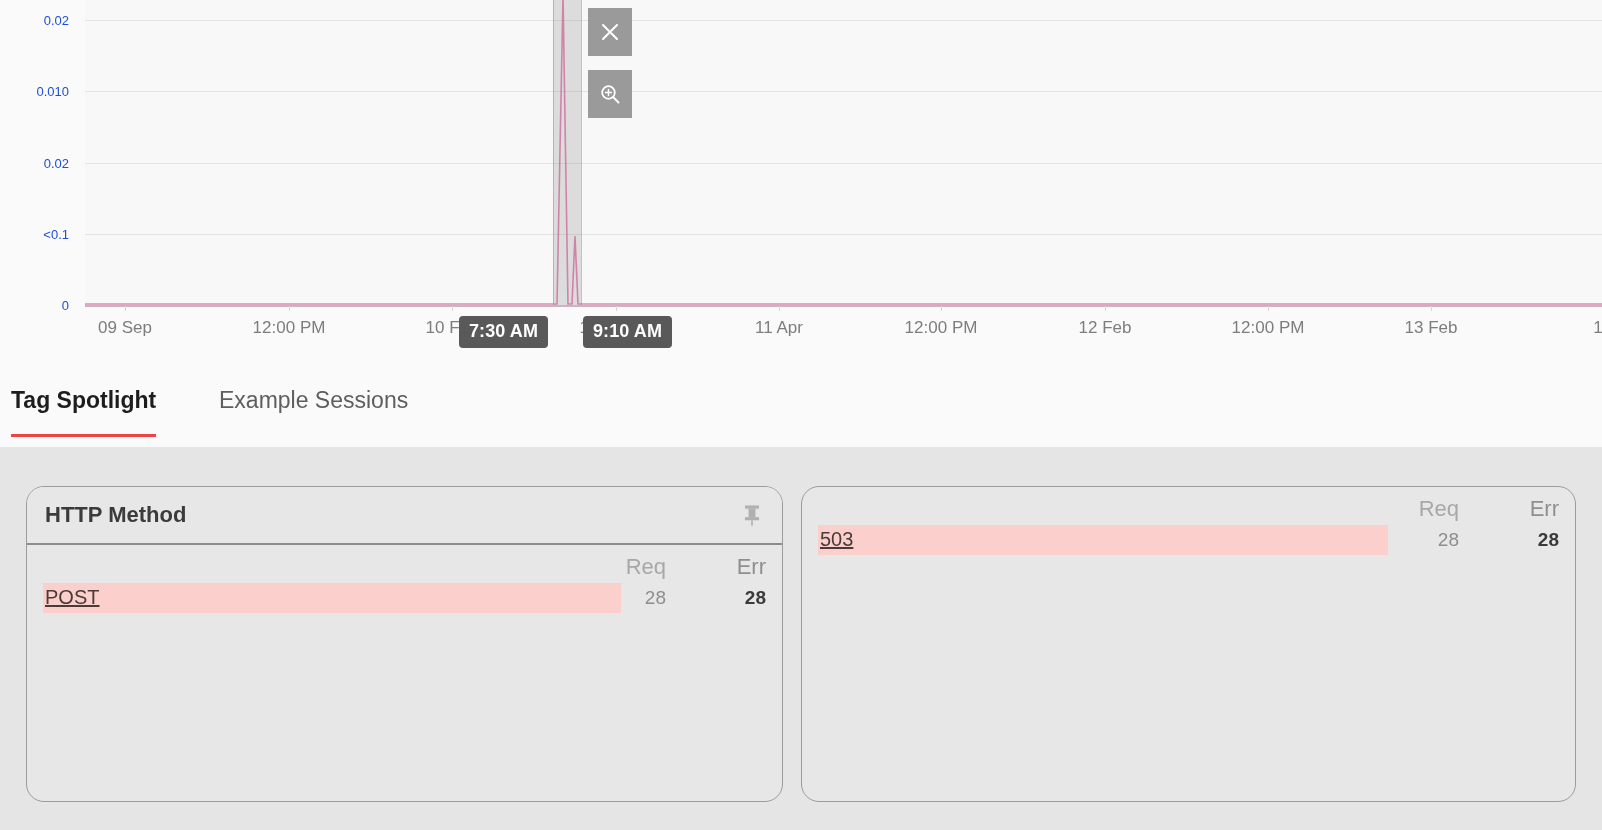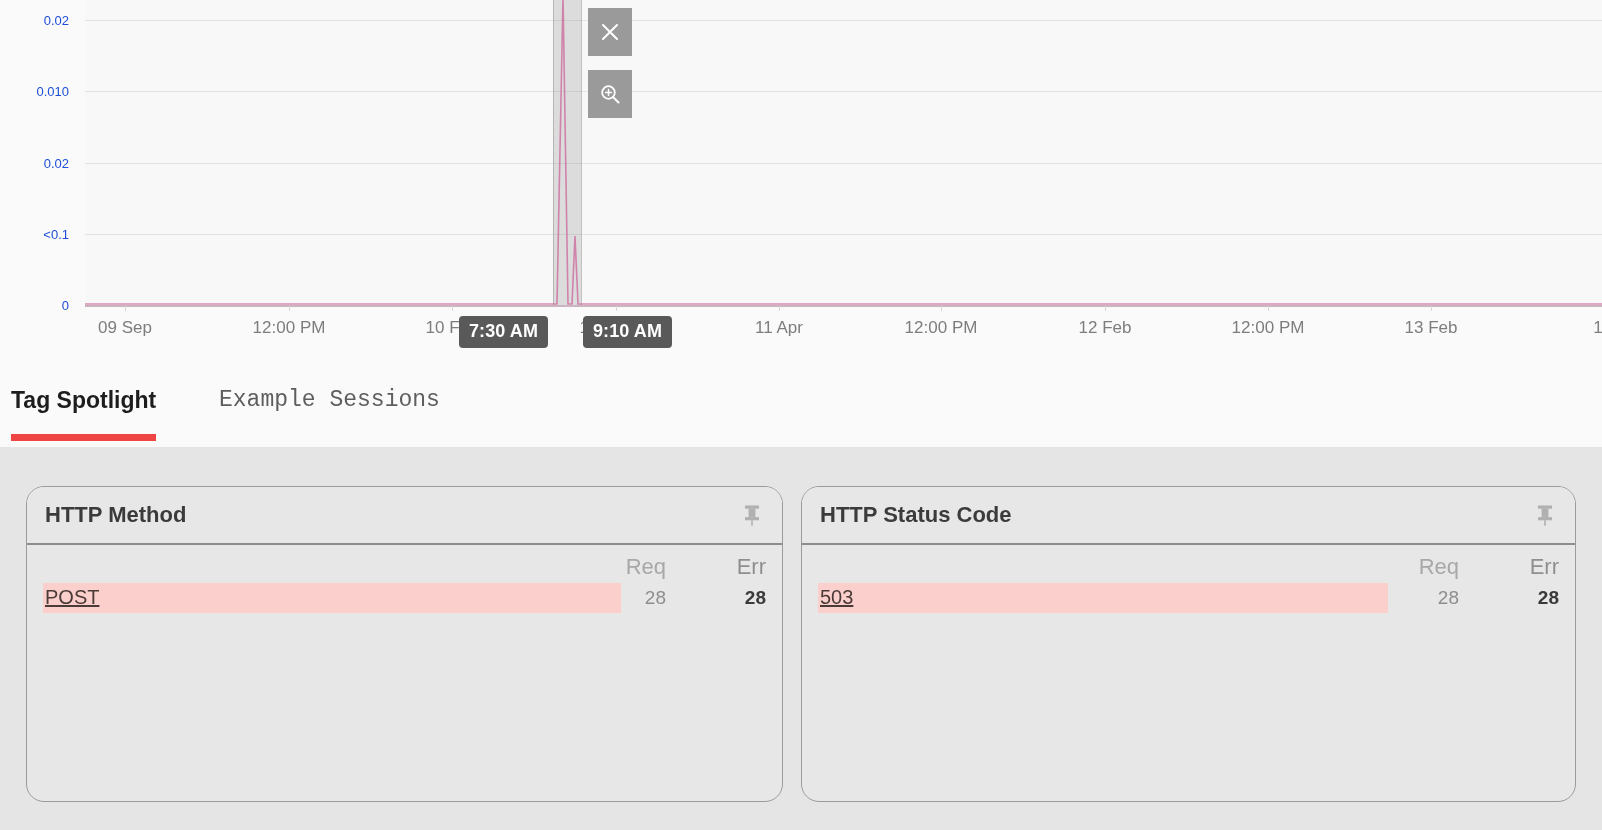--- a/index.html
+++ b/index.html
@@ -161,28 +161,28 @@
     position: absolute;
     top: 25px;
     font-size: 23px;
     cursor: pointer;
     white-space: nowrap;
     padding-bottom: 20px;
   }
   .tab.active {
     color: #1d1d1d;
     font-weight: bold;
-    border-bottom: 7px solid #ef4444;
+    border-bottom: 3px solid #ef4444;
   }
   .tab.inactive {
     color: #5e5e5e;
     font-weight: normal;
   }
   #tab-tag-spotlight { left: 11px; }
-  #tab-example-sessions { left: 219px; font-family: Liberation Mono, monospace; }
+  #tab-example-sessions { left: 219px; }
 
   
   #content-area {
     position: absolute;
     left: 0;
     top: 447px;
     width: 1602px;
     height: 383px;
     background: #e5e5e5;
   }
@@ -369,31 +369,20 @@
     </div>
     <div class="facet-row">
       <div class="row-bar" style="width:578px;"></div>
       <span class="row-label">POST</span>
       <span class="row-val req" style="right:116px; width:60px;">28</span>
       <span class="row-val err" style="right:16px;  width:60px;">28</span>
     </div>
   </div>
 
   <div class="facet-card" id="card-http-status">
-    <div class="facet-header">
-      <span class="facet-title">HTTP Status Code</span>
-      <button class="pin-btn">
-        <svg width="22" height="24" viewBox="0 0 22 24">
-          <rect x="4" y="2.5" width="14" height="3.2" fill="#b0b0b0"></rect>
-          <rect x="7.6" y="5.7" width="6.8" height="8.4" fill="#b0b0b0"></rect>
-          <rect x="4" y="14.1" width="14" height="3.2" fill="#b0b0b0"></rect>
-          <rect x="10.2" y="17.3" width="1.6" height="5.4" fill="#b0b0b0"></rect>
-        </svg>
-      </button>
-    </div>
     <div class="facet-colheaders">
       <span class="colhead req" style="right:116px; width:60px;">Req</span>
       <span class="colhead err" style="right:16px;  width:60px;">Err</span>
     </div>
     <div class="facet-row">
       <div class="row-bar" style="width:570px;"></div>
       <span class="row-label">503</span>
       <span class="row-val req" style="right:116px; width:60px;">28</span>
       <span class="row-val err" style="right:16px;  width:60px;">28</span>
     </div>

